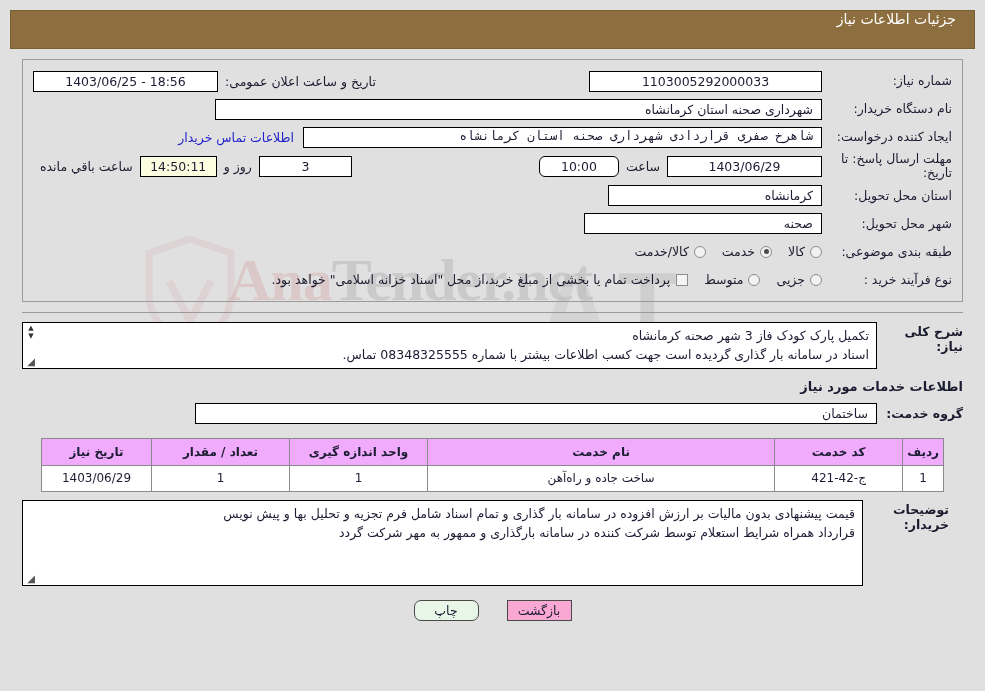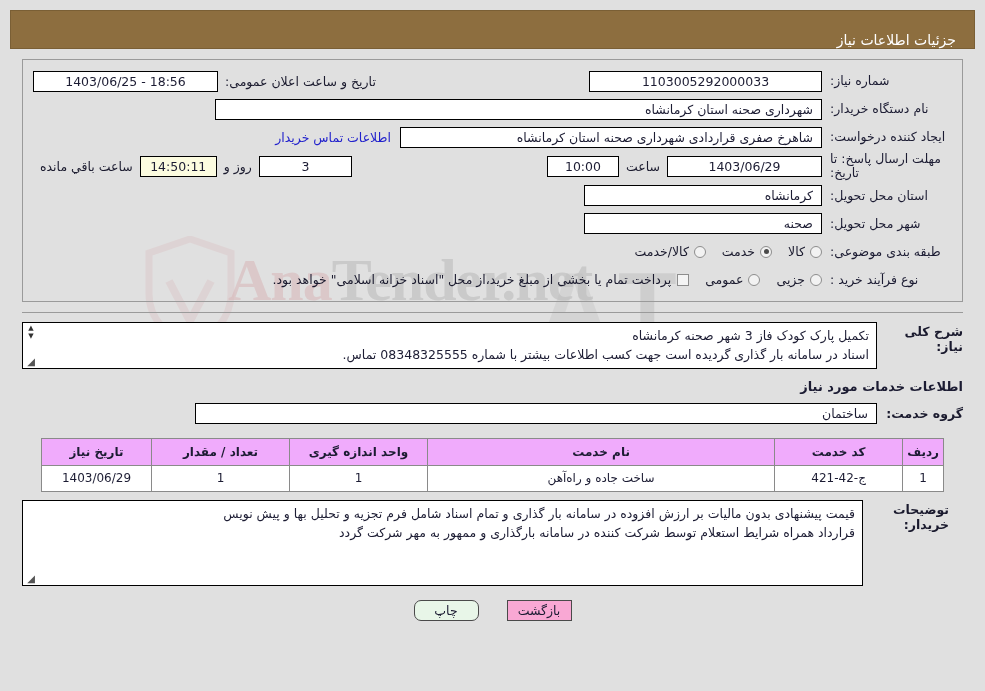--- a/index.html
+++ b/index.html
@@ -71,21 +71,21 @@
     position: relative;
     z-index: 2;
     padding: 0;
   }
   .header-bar {
     margin: 10px 10px 0 10px;
     height: 39px;
     background: #8d6e3f;
     border: 1px solid #7a5f35;
     display: flex;
-    align-items: flex-end;
+    align-items: flex-start;
     justify-content: flex-start;
     padding: 0 18px;
   }
   .header-bar .title {
     color: #ffffff;
     font-size: 14px;
     font-weight: normal;
   }
 
   
@@ -97,21 +97,21 @@
   }
   .frow {
     display: flex;
     align-items: center;
     min-height: 26px;
     margin-bottom: 2px;
   }
   .lbl {
     width: 130px;
     flex: 0 0 130px;
-    text-align: left;
+    text-align: right;
     padding-left: 8px;
     font-size: 12.5px;
     color: #1c1c33;
     line-height: 1.25;
   }
   .lbl.two-line { line-height: 1.15; }
   .txtbox {
     border: 1px solid #000000;
     background: #ffffff;
     height: 21px;
@@ -120,26 +120,26 @@
     font-size: 12.5px;
     color: #1c1c33;
     text-align: center;
     overflow: hidden;
     white-space: nowrap;
     font-family: "DejaVu Sans", "Liberation Sans", sans-serif;
   }
   .txtbox.rtl-right { text-align: right; }
   .tb-id      { width: 233px; }
   .tb-buyer   { width: 607px; }
-  .tb-creator { width: 422px; }
+  .tb-creator { width: 519px; font-family: Liberation Mono, monospace; }
   .tb-date    { width: 155px; }
-  .tb-time    { width: 72px; }
+  .tb-time    { width: 80px; border-radius: 6px; }
   .tb-days    { width: 93px; }
   .tb-remain  { width: 77px; background: #fcfce0; }
-  .tb-prov    { width: 238px; }
+  .tb-prov    { width: 214px; }
   .tb-city    { width: 238px; }
   .tb-announce{ width: 185px; }
 
   .inline-lbl {
     padding: 0 7px;
     font-size: 12.5px;
     white-space: nowrap;
     text-align: center;
   }
   .bluelink {
@@ -412,21 +412,21 @@
 
     <div class="frow">
       <span class="lbl">نوع فرآیند خرید :</span>
       <div class="radio-group">
         <label class="radio-item">
           <span class="radio"></span>
           <span>جزیی</span>
         </label>
         <label class="radio-item">
           <span class="radio"></span>
-          <span>عمومی</span>
+          <span>متوسط</span>
         </label>
       </div>
       <span class="chk"></span>
       <span class="payment-note">پرداخت تمام یا بخشی از مبلغ خرید،از محل "اسناد خزانه اسلامی" خواهد بود.</span>
     </div>
   </div>
 
   <div class="desc-wrap">
     <span class="sec-lbl">شرح کلی نیاز:</span>
     <div class="textarea-box ta-desc">

